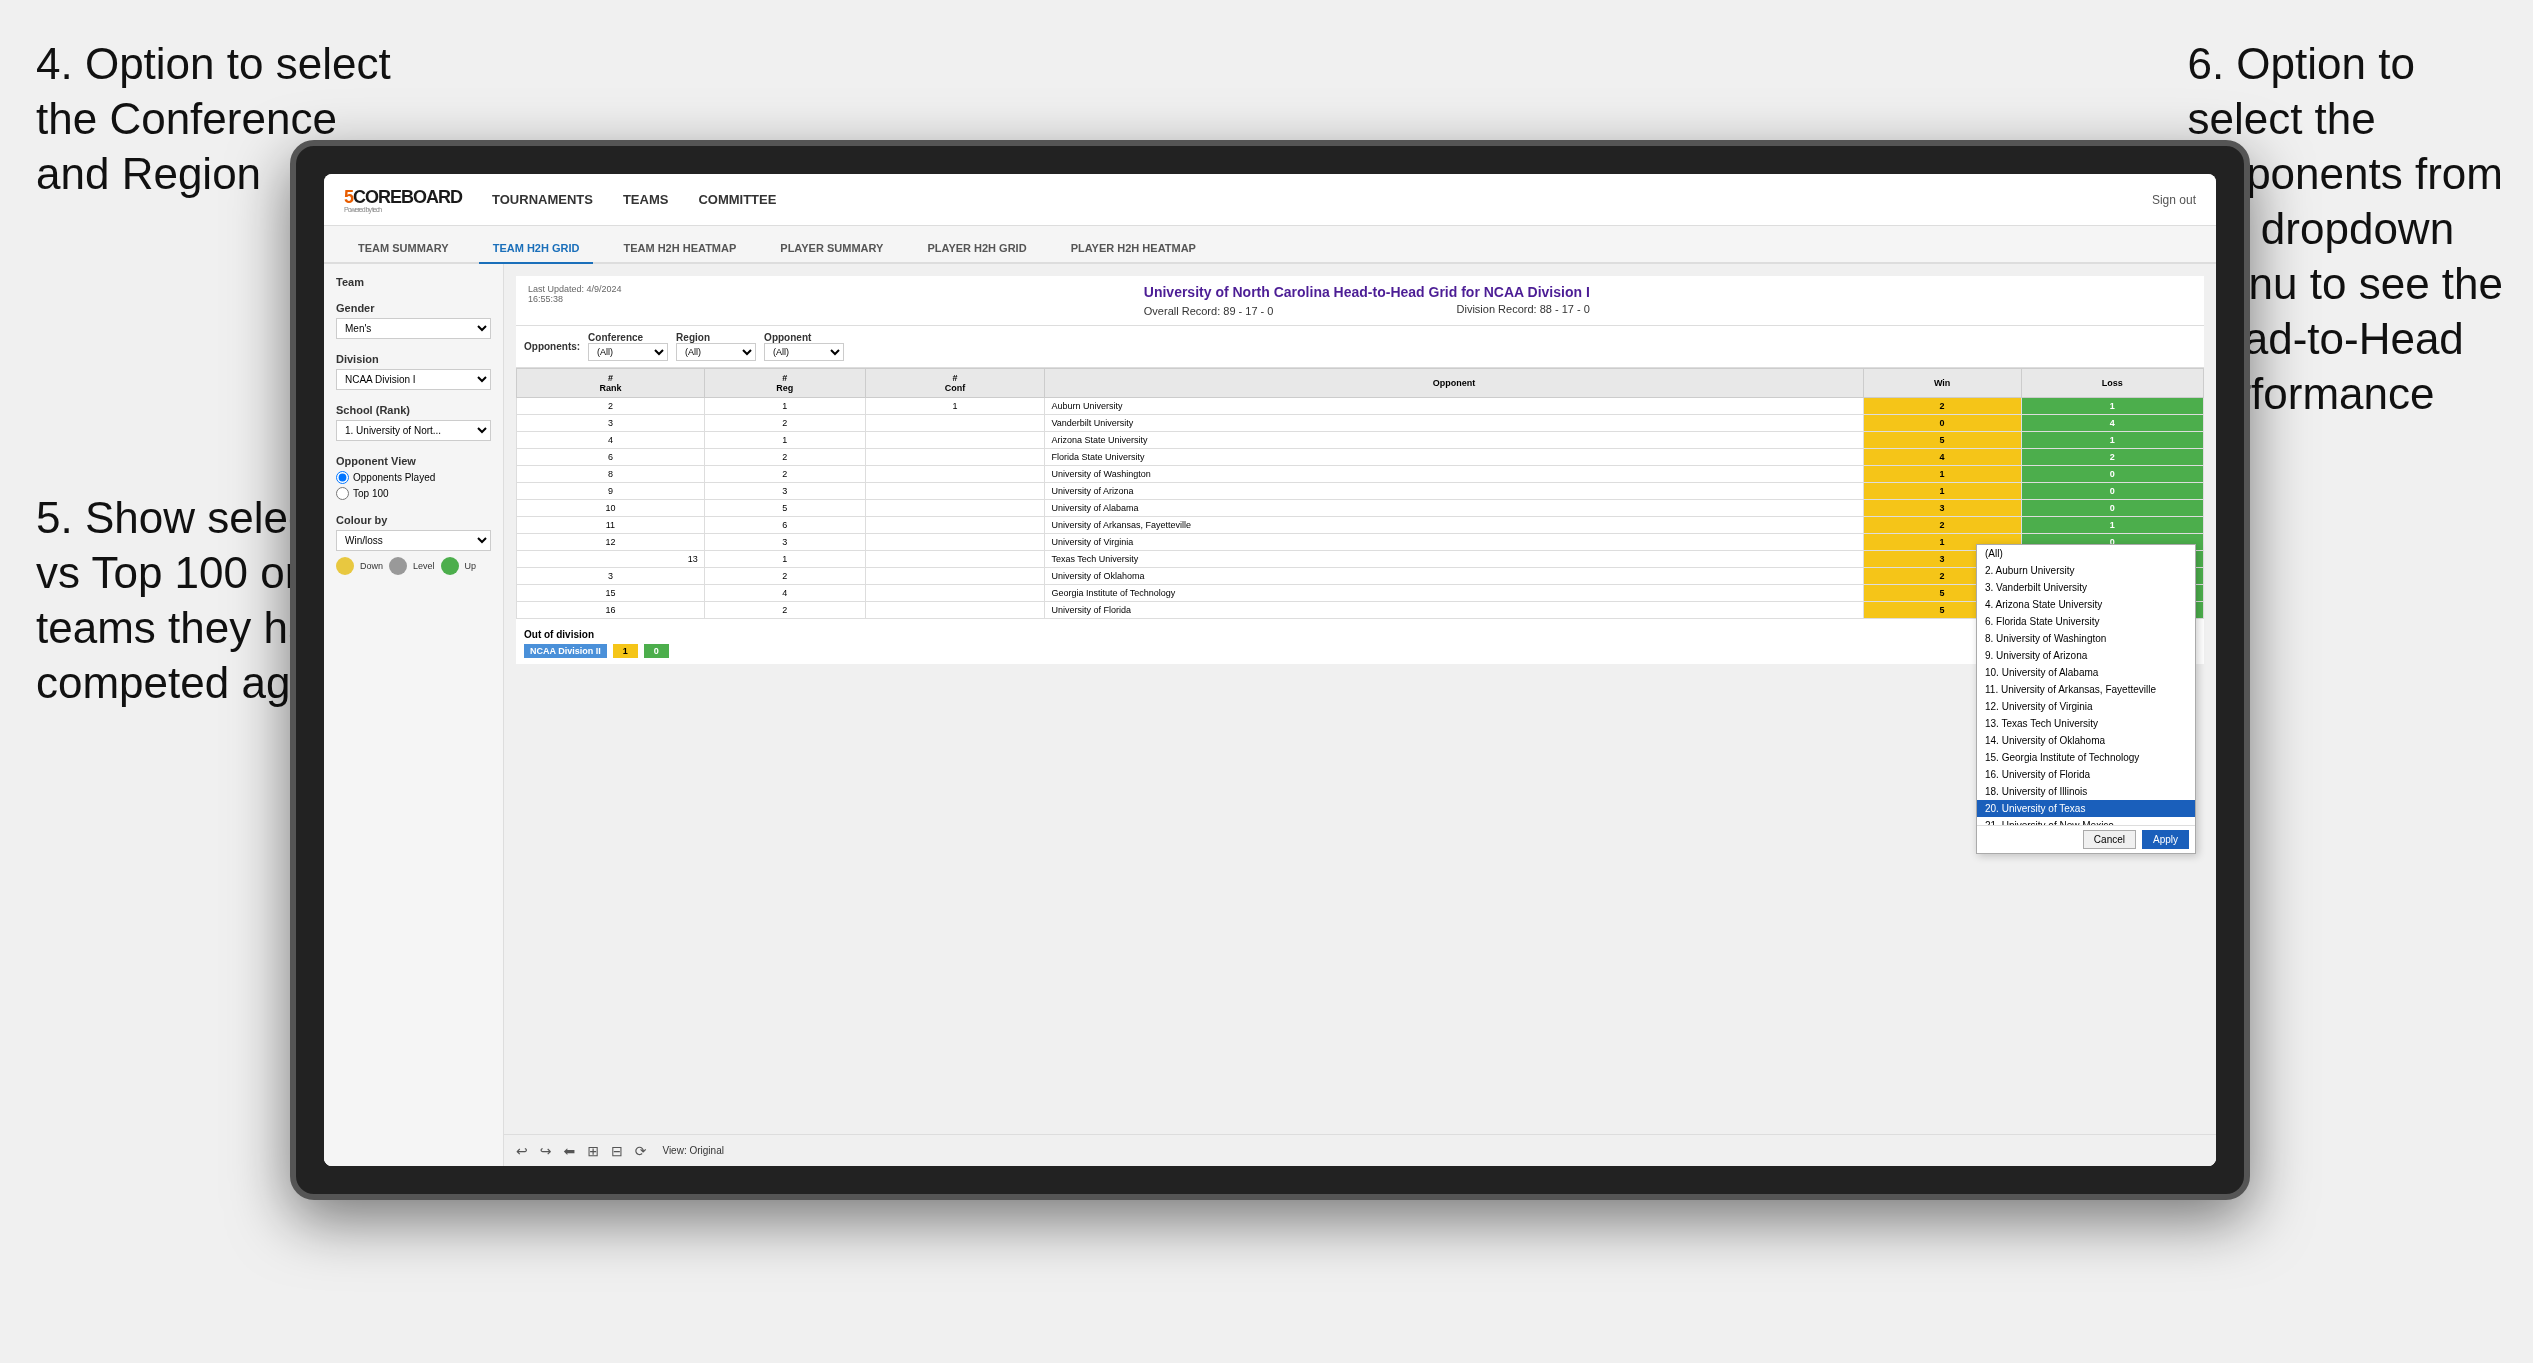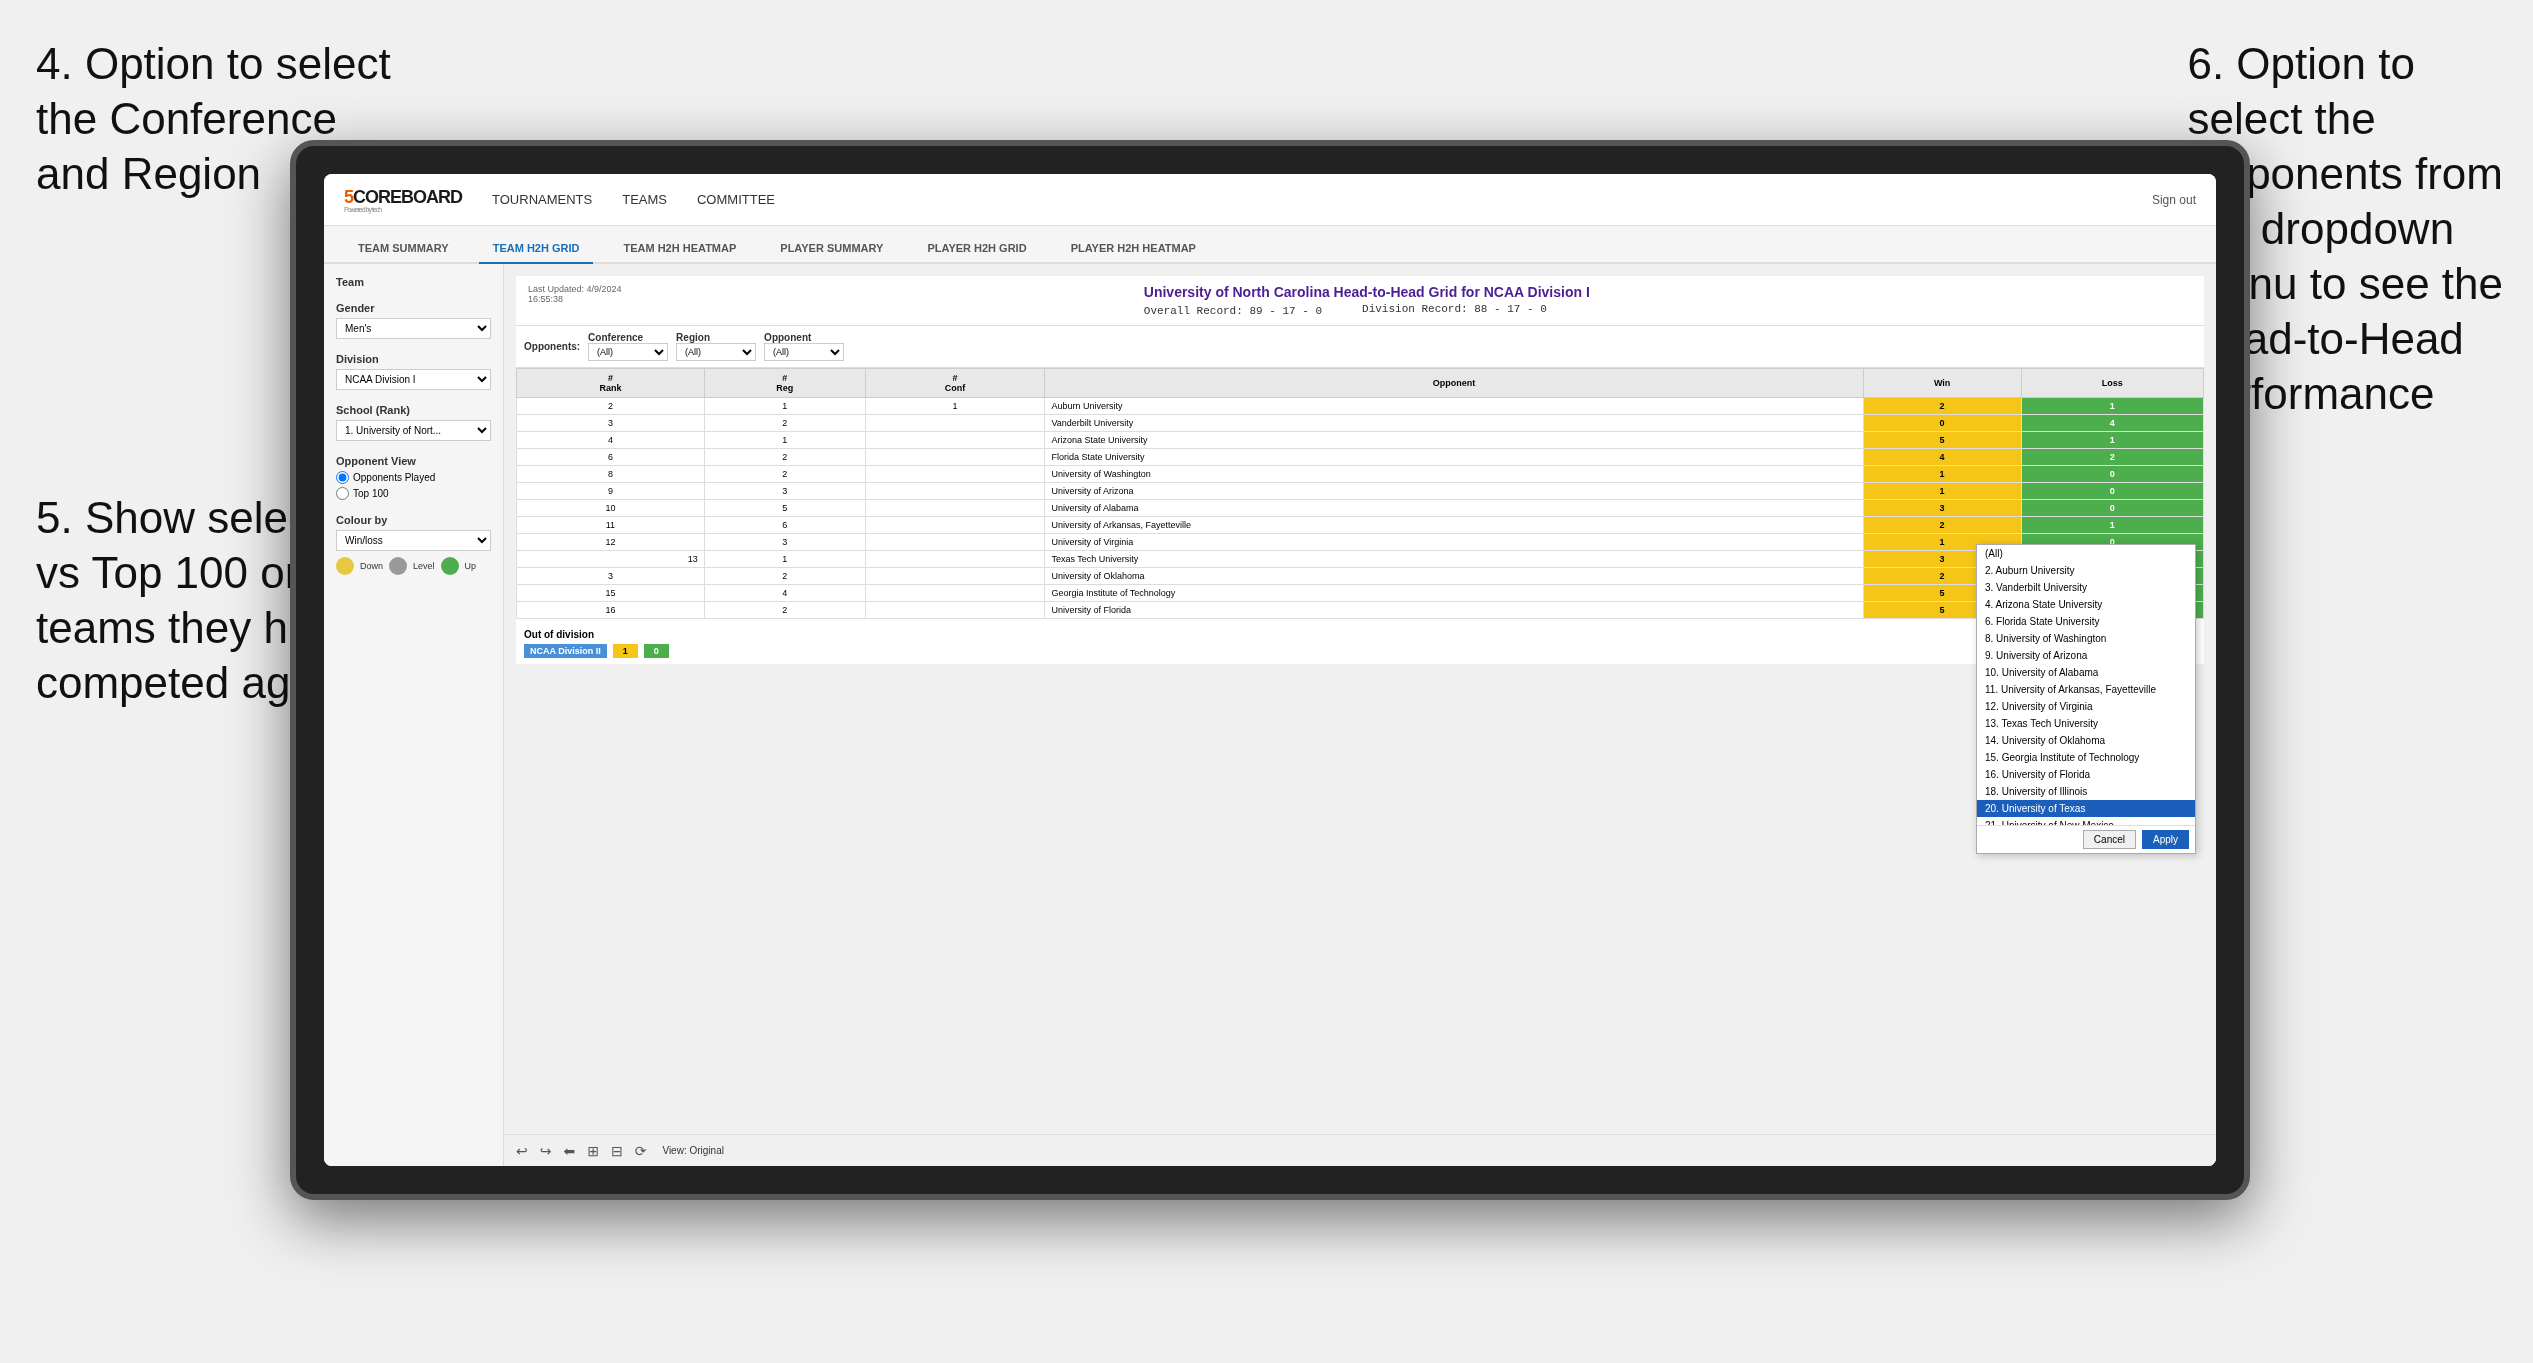--- a/index.html
+++ b/index.html
@@ -64,21 +64,21 @@
     }
     .app-logo span { color: #e85d00; }
 
     .nav-items {
       display: flex;
       gap: 30px;
       font-size: 13px;
       color: #333;
     }
 
-    .nav-item { cursor: pointer; font-weight: 400; }
+    .nav-item { cursor: pointer; font-weight: 700; }
 
     .nav-signout {
       margin-left: auto;
       font-size: 12px;
       color: #555;
     }
 
     
     .sub-nav {
       background: #f5f5f5;
@@ -465,21 +465,21 @@
       </div>
 
       <div class="right-content" style="position:relative;">
 
         <div class="content-header">
           <div class="last-updated">
             Last Updated: 4/9/2024<br>16:55:38
           </div>
           <div>
             <div class="main-title">University of North Carolina Head-to-Head Grid for NCAA Division I</div>
-            <div style="display:flex;gap:40px;margin-top:3px;font-family:Liberation Mono, monospace;">
+            <div style="display:flex;justify-content:space-between;gap:40px;margin-top:3px;">
               <div class="record-info">Overall Record: 89 - 17 - 0</div>
               <div class="record-div">Division Record: 88 - 17 - 0</div>
             </div>
           </div>
           <div style="width:80px;"></div>
         </div>
 
         <div class="filter-row">
           <div class="filter-group">
             <span class="filter-group-label">Opponents:</span>

